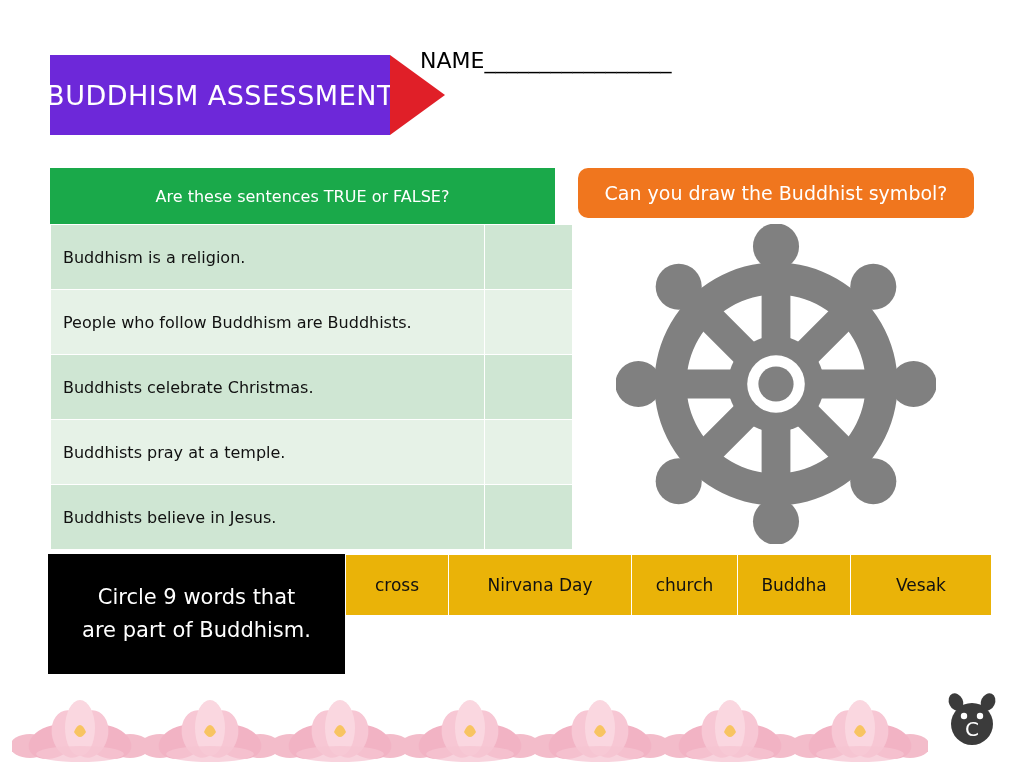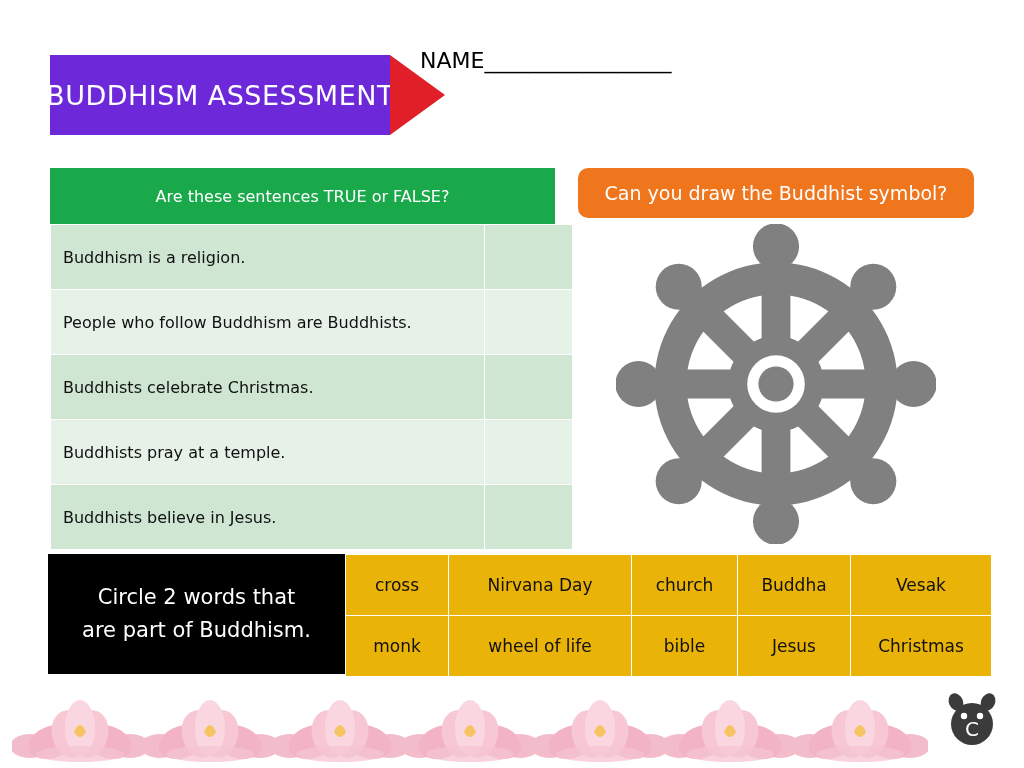--- a/index.html
+++ b/index.html
@@ -269,38 +269,31 @@
         <circle cx="50" cy="50" r="15" fill="#808080"></circle>
         <circle cx="50" cy="50" r="9" fill="#ffffff"></circle>
         <circle cx="50" cy="50" r="5.5" fill="#808080"></circle>
       </g>
     </svg>
   </div>
 </div>
 
 <div class="circle-block">
   <div class="circle-prompt">
-    <span>Circle 2 words that</span>
+    <span>Circle 9 words that</span>
     <span>are part of Buddhism.</span>
   </div>
   <table class="words-table">
     <tbody>
       <tr>
         <td class="w0">cross</td>
         <td class="w1">Nirvana Day</td>
         <td class="w2">church</td>
         <td class="w3">Buddha</td>
         <td class="w4">Vesak</td>
-      </tr>
-      <tr>
-        <td class="w0">monk</td>
-        <td class="w1">wheel of life</td>
-        <td class="w2">bible</td>
-        <td class="w3">Jesus</td>
-        <td class="w4">Christmas</td>
       </tr>
     </tbody>
   </table>
 </div>
 
 <div class="lotus-row">
   <svg class="lotus" style="left:12px" width="136" height="86" viewBox="0 0 136 86">
       <use href="#lotus"></use>
     </svg>
   <svg class="lotus" style="left:142px" width="136" height="86" viewBox="0 0 136 86">

